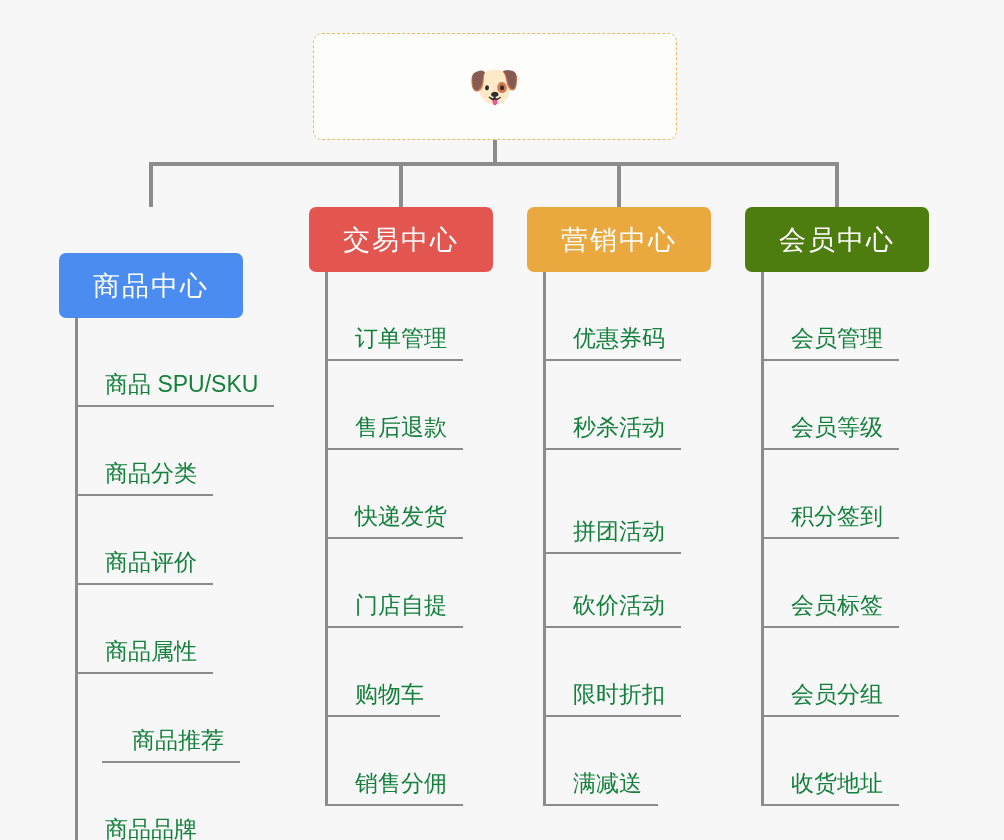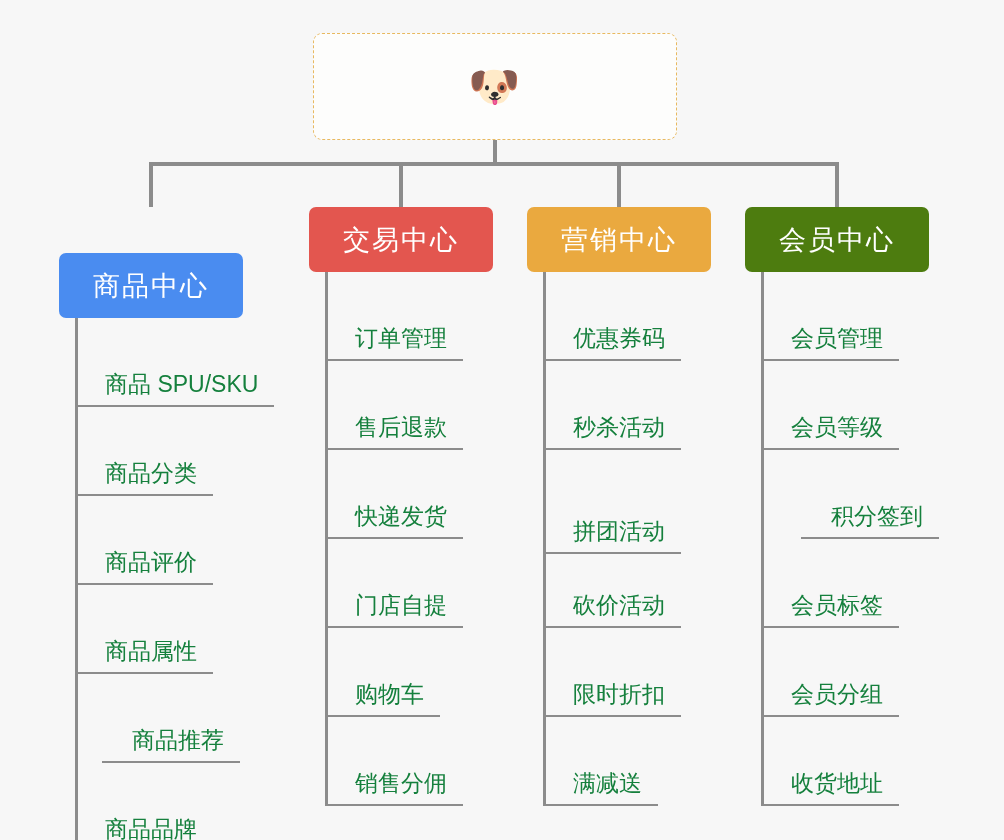--- a/index.html
+++ b/index.html
@@ -207,21 +207,21 @@
           <span>会员中心</span>
         </div>
         <div class="spine" style="left: 16px; top: 65px; height: 534px;"></div>
         <div class="leaf-list" style="left: 16px;">
           <div class="leaf" style="top: 0px;">
             <span class="leaf-label">会员管理</span>
           </div>
           <div class="leaf" style="top: 89px;">
             <span class="leaf-label">会员等级</span>
           </div>
-          <div class="leaf" style="top: 178px; padding-left: 40px;">
+          <div class="leaf" style="top: 178px;">
             <span class="leaf-label">积分签到</span>
           </div>
           <div class="leaf" style="top: 267px;">
             <span class="leaf-label">会员标签</span>
           </div>
           <div class="leaf" style="top: 356px;">
             <span class="leaf-label">会员分组</span>
           </div>
           <div class="leaf" style="top: 445px;">
             <span class="leaf-label">收货地址</span>

